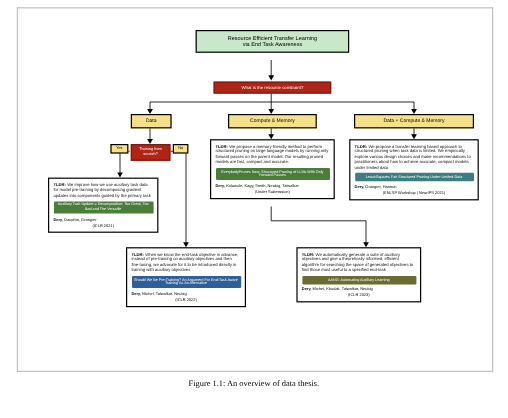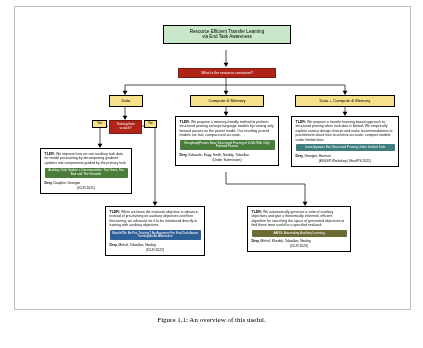--- a/index.html
+++ b/index.html
@@ -219,15 +219,15 @@
       <span class="pill pill-olive">AANG: Automating Auxiliary Learning</span>
       <div class="dery">
         <b>Dery,</b>
         <span>Michel, Khodak, Talwalkar, Neubig</span>
       </div>
       <div class="dery" style="margin-top:1px;text-align:center;">(ICLR 2023)</div>
     </div>
 
   </div>
 
-  <div class="caption">Figure 1.1: An overview of this useful.</div>
+  <div class="caption">Figure 1.1: An overview of data thesis.</div>
 
 </div>
 
 </body></html>

